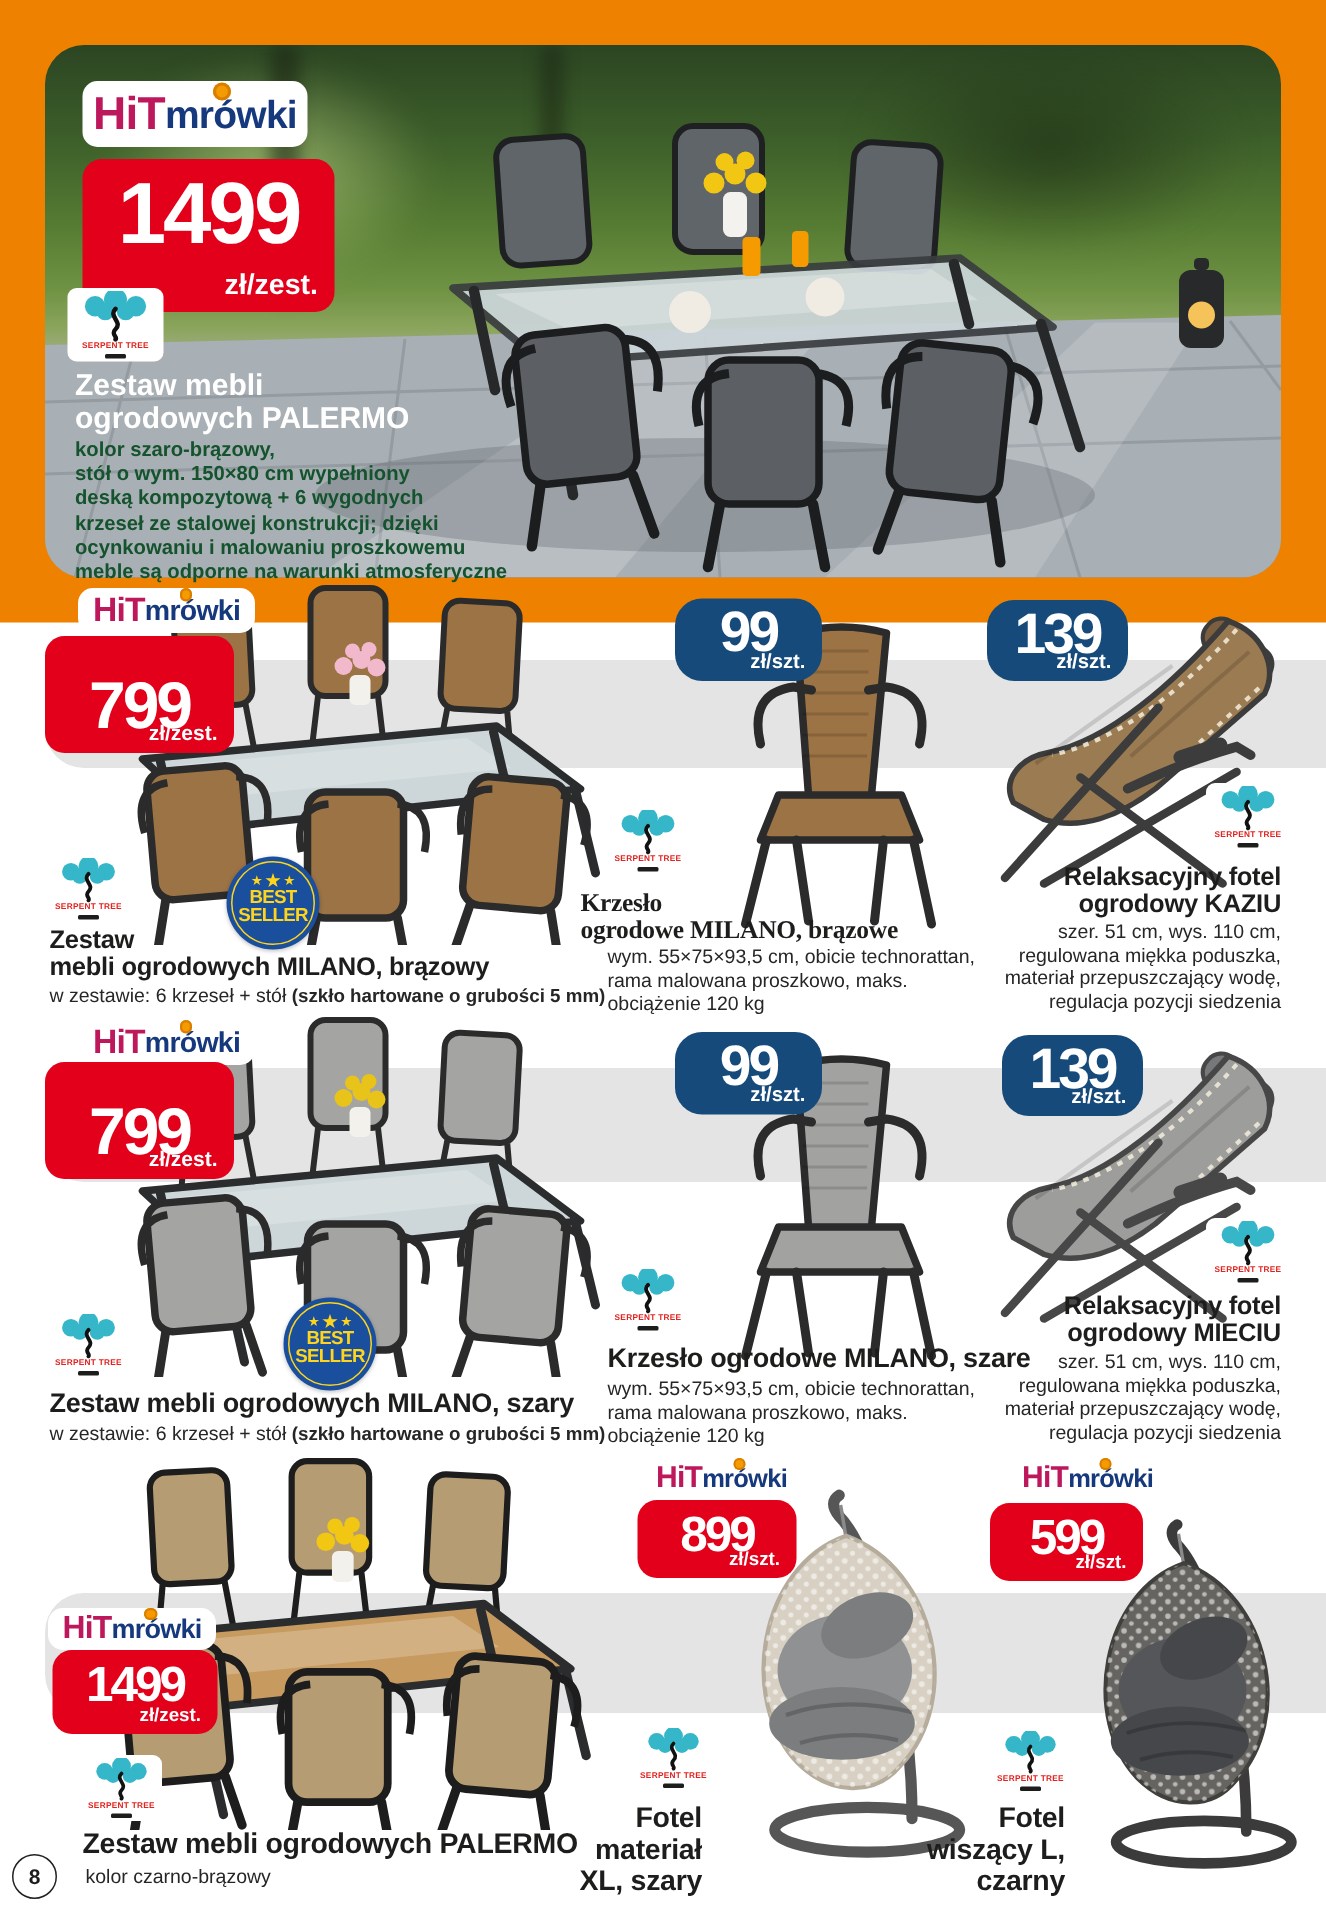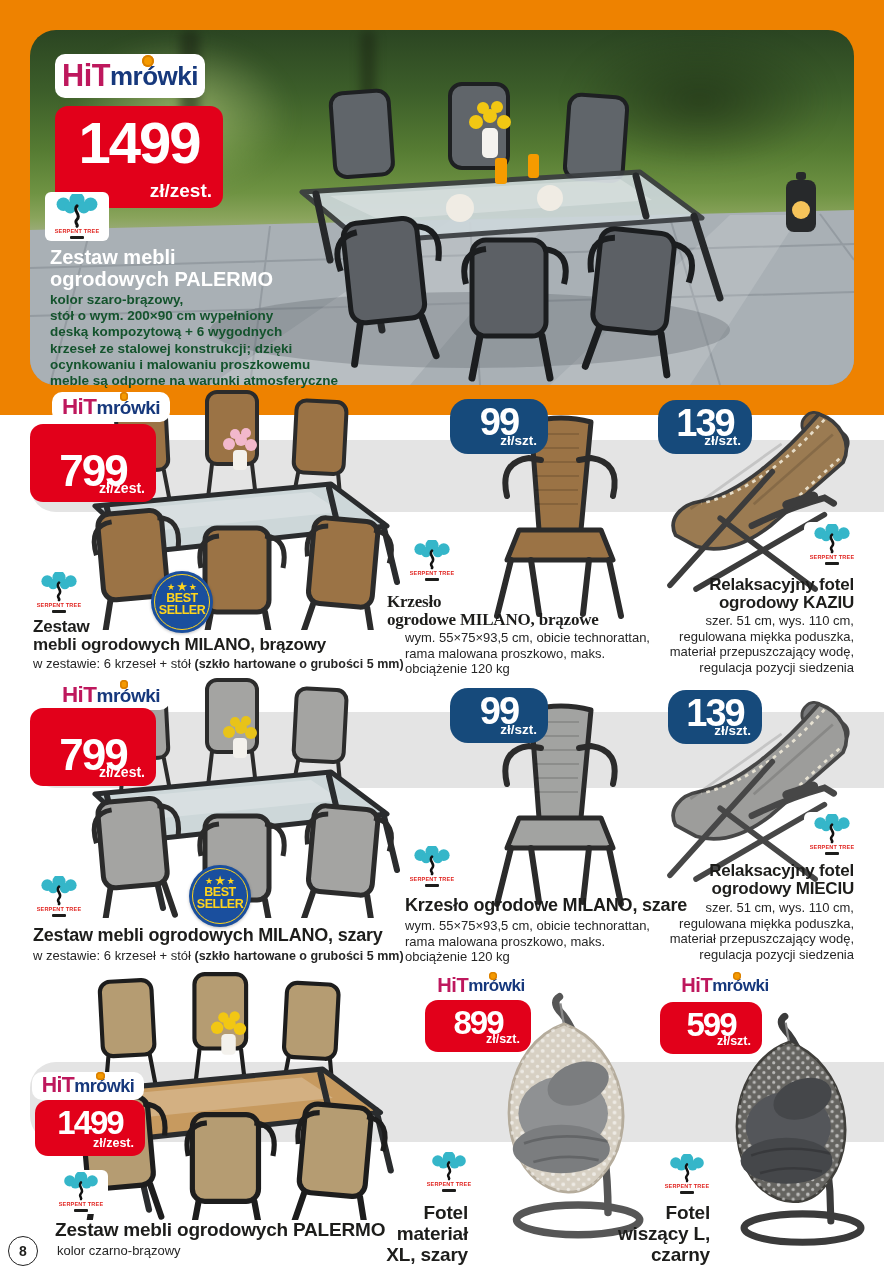--- a/index.html
+++ b/index.html
@@ -477,21 +477,21 @@
     <div class="bs">BEST</div>
     <div class="bs">SELLER</div>
   </div>
 
   <div class="hero-title">
     <div>Zestaw mebli</div>
     <div>ogrodowych PALERMO</div>
   </div>
   <div class="hero-desc">
     <div>kolor szaro-brązowy,</div>
-    <div>stół o wym. 200×90 cm wypełniony</div>
+    <div>stół o wym. 150×80 cm wypełniony</div>
     <div>deską kompozytową + 6 wygodnych</div>
     <div>krzeseł ze stalowej konstrukcji; dzięki</div>
     <div>ocynkowaniu i malowaniu proszkowemu</div>
     <div>meble są odporne na warunki atmosferyczne</div>
   </div>
 
   <div class="pname" style="left:33px;top:618px;">
     <div>Zestaw</div>
     <div>mebli ogrodowych MILANO, brązowy</div>
   </div>

